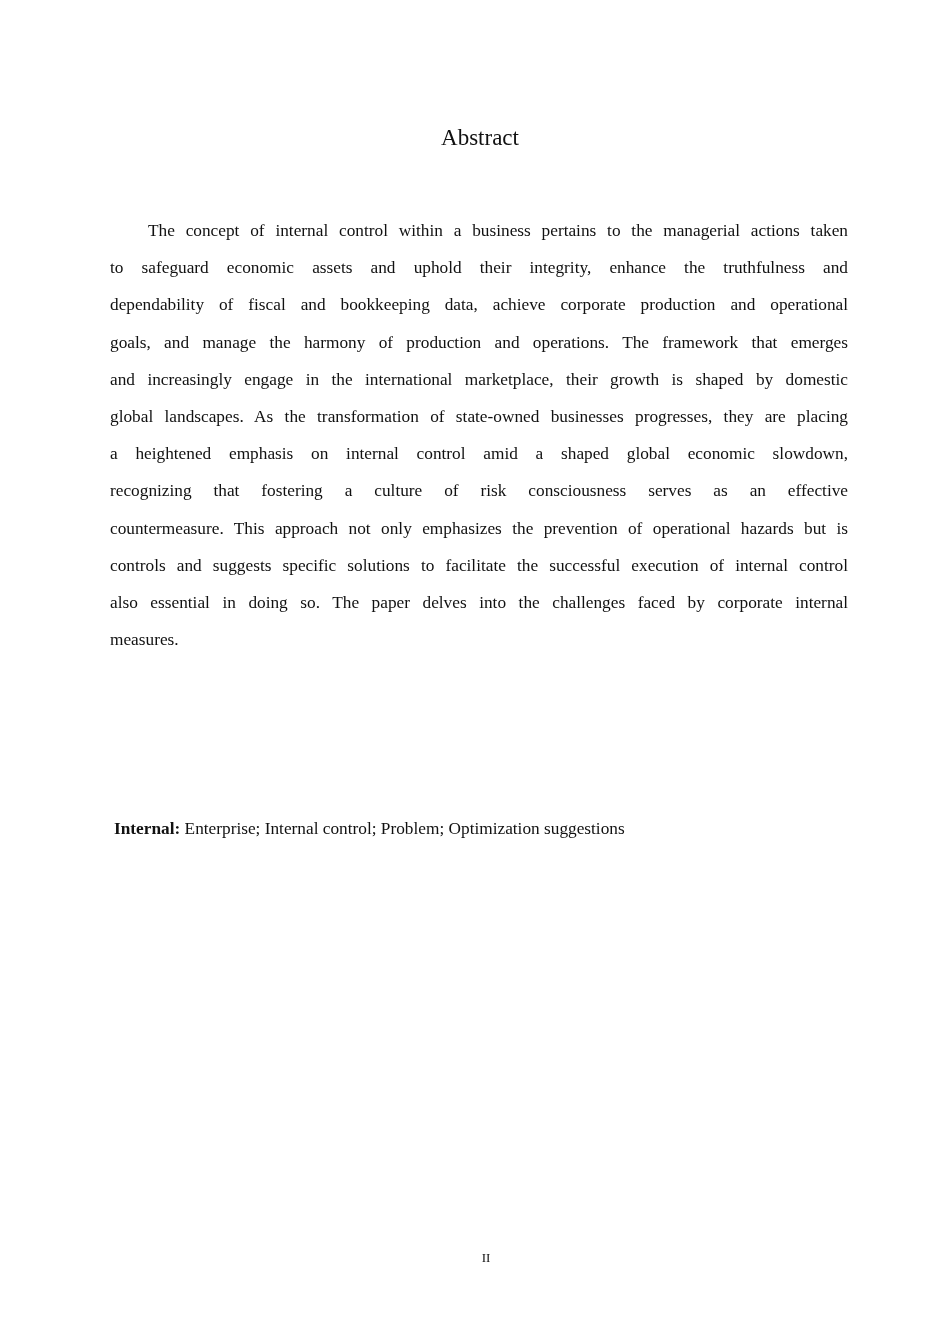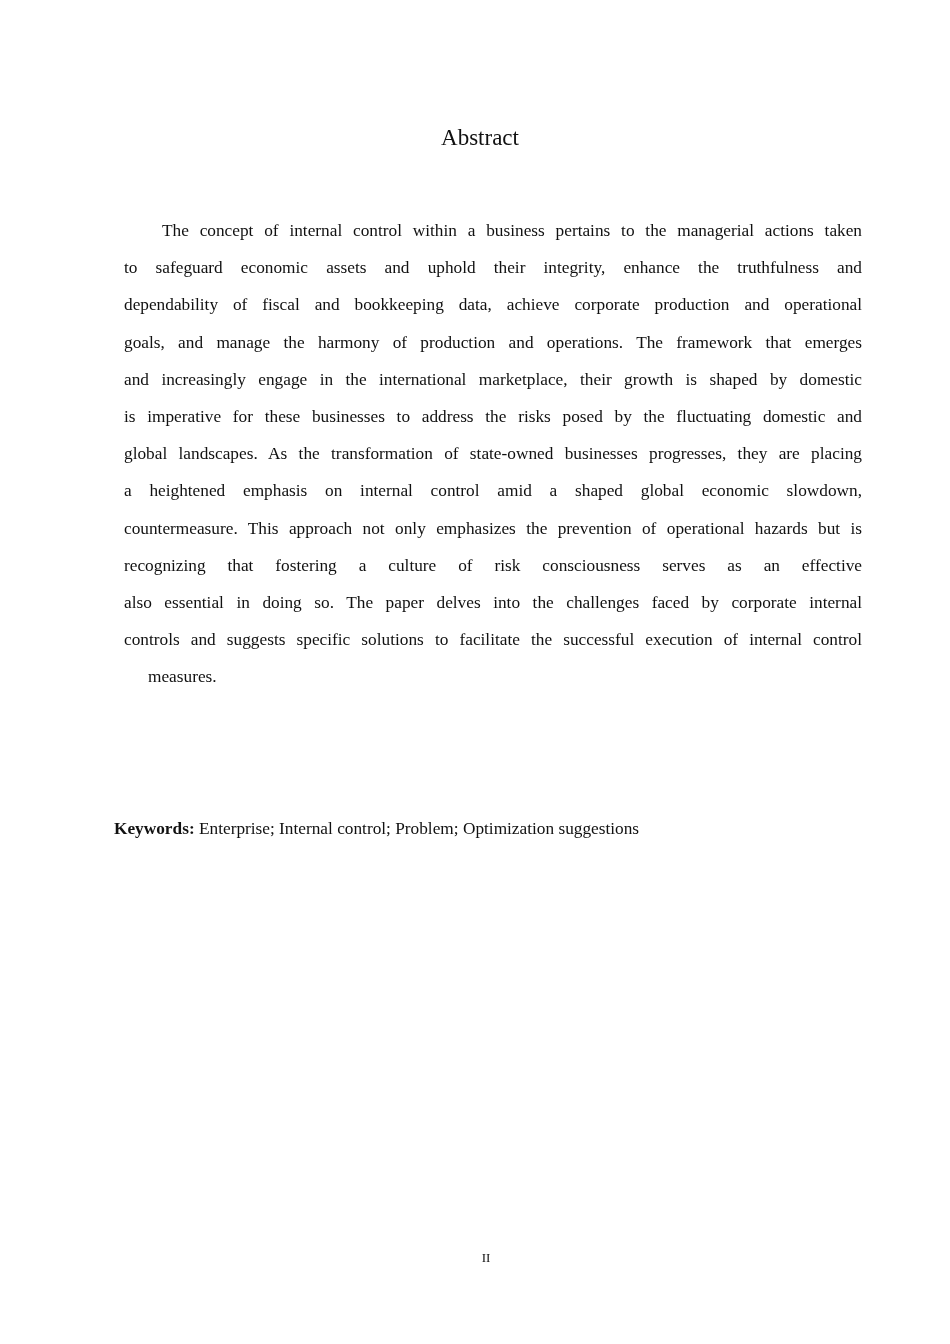--- a/index.html
+++ b/index.html
@@ -1,45 +1,44 @@
 <!DOCTYPE html>
 <html><head>
 <meta charset="utf-8">
 <style>
   html, body { margin: 0; padding: 0; background: #ffffff; }
   body { width: 950px; height: 1344px; position: relative; overflow: hidden;
          font-family: "Liberation Serif", "DejaVu Serif", serif; color: #111111; }
   .title { position: absolute; top: 124px; left: 0; width: 960px; text-align: center;
            font-size: 23px; line-height: 28px; }
-  .body { position: absolute; top: 216px; left: 124px; width: 738px; }
+  .body { position: absolute; top: 216px; left: 110px; width: 738px; }
   .line { font-size: 17.3px; height: 37.2px; line-height: 30px; text-align: justify;
           text-align-last: justify; white-space: normal; }
   .line.first { text-indent: 38px; }
-  .line.last { text-align-last: left; margin-left: 24px; }
+  .line.last { text-align-last: left; }
   .keywords { position: absolute; top: 816px; left: 114px; font-size: 17.3px; line-height: 26px; }
   .keywords b { font-weight: bold; }
   .pagenum { position: absolute; top: 1250px; left: 0; width: 972px; text-align: center;
              font-size: 13px; }
 </style>
 </head>
 <body>
 
 <div class="title">Abstract</div>
 
 <div class="body">
   <div class="line first">The concept of internal control within a business pertains to the managerial actions taken</div>
   <div class="line">to safeguard economic assets and uphold their integrity, enhance the truthfulness and</div>
   <div class="line">dependability of fiscal and bookkeeping data, achieve corporate production and operational</div>
   <div class="line">goals, and manage the harmony of production and operations. The framework that emerges</div>
   <div class="line">and increasingly engage in the international marketplace, their growth is shaped by domestic</div>
-  <div class="line">is imperative for these businesses to address the risks posed by the fluctuating domestic and</div>
   <div class="line">global landscapes. As the transformation of state-owned businesses progresses, they are placing</div>
   <div class="line">a heightened emphasis on internal control amid a shaped global economic slowdown,</div>
+  <div class="line">recognizing that fostering a culture of risk consciousness serves as an effective</div>
   <div class="line">countermeasure. This approach not only emphasizes the prevention of operational hazards but is</div>
-  <div class="line">recognizing that fostering a culture of risk consciousness serves as an effective</div>
+  <div class="line">controls and suggests  specific solutions to facilitate the successful execution of internal control</div>
   <div class="line">also essential in  doing so. The paper delves into the challenges faced by corporate internal</div>
-  <div class="line">controls and suggests  specific solutions to facilitate the successful execution of internal control</div>
   <div class="line last">measures.</div>
 </div>
 
-<div class="keywords"><b>Keywords:</b><span> Enterprise; Internal control; Problem; Optimization suggestions</span></div>
+<div class="keywords"><b>Internal:</b><span> Enterprise; Internal control; Problem; Optimization suggestions</span></div>
 
 <div class="pagenum">II</div>
 
 </body></html>

